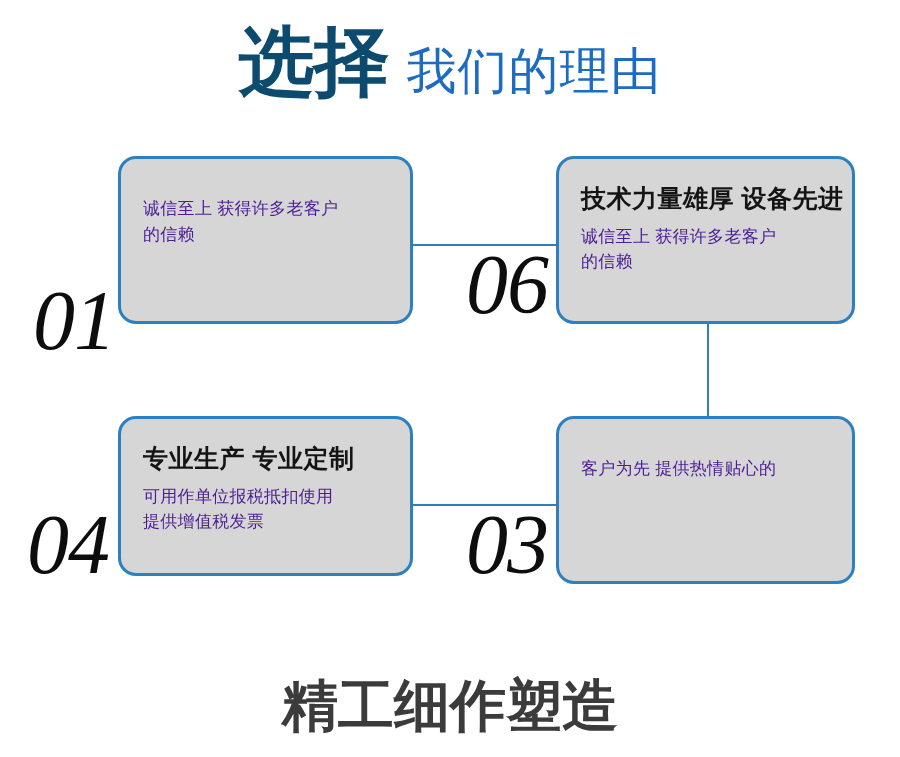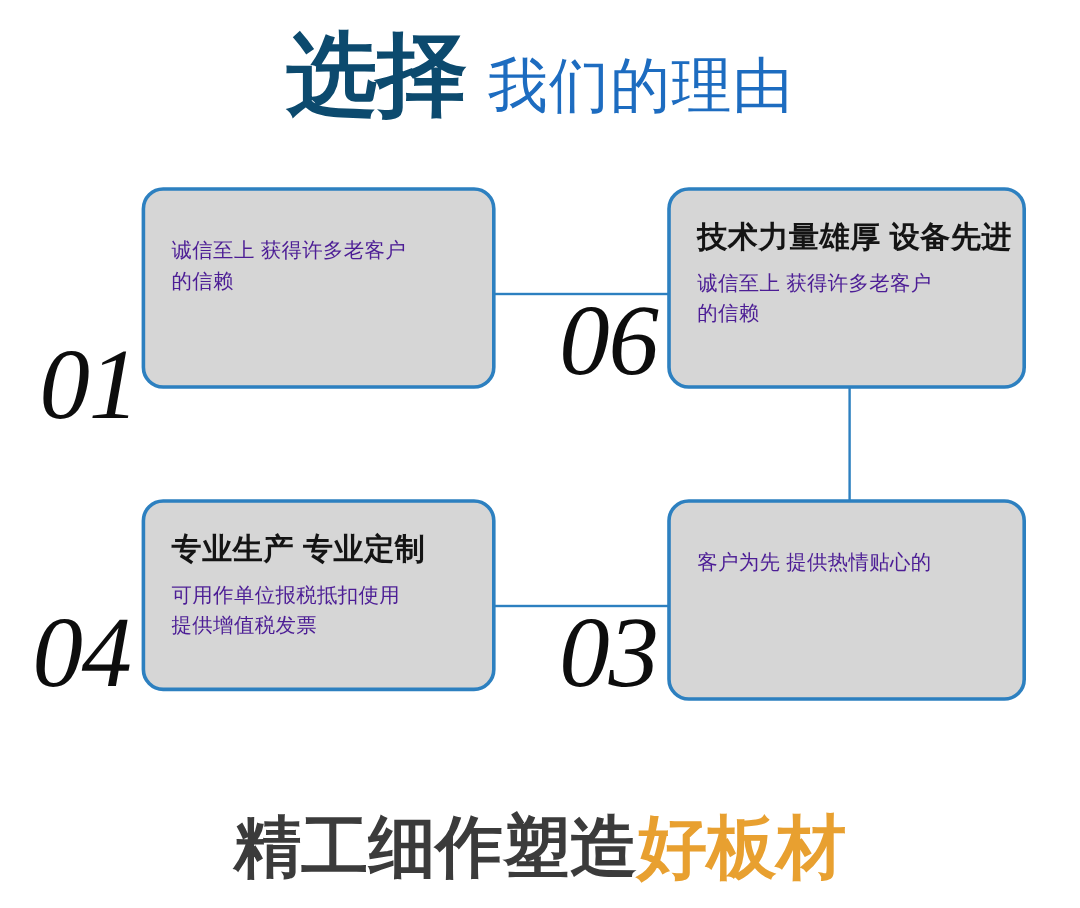--- a/index.html
+++ b/index.html
@@ -171,14 +171,13 @@
 
 <div class="num" id="num-03">03</div>
 <div class="card" id="card-03">
   <div class="card-body">
     <span class="line">客户为先 提供热情贴心的</span>
   </div>
 </div>
 
 <div id="footer">
   <span class="foot-dark">精工细作塑造</span>
-  <span class="foot-accent">好板材</span>
 </div>
 
 </body></html>

